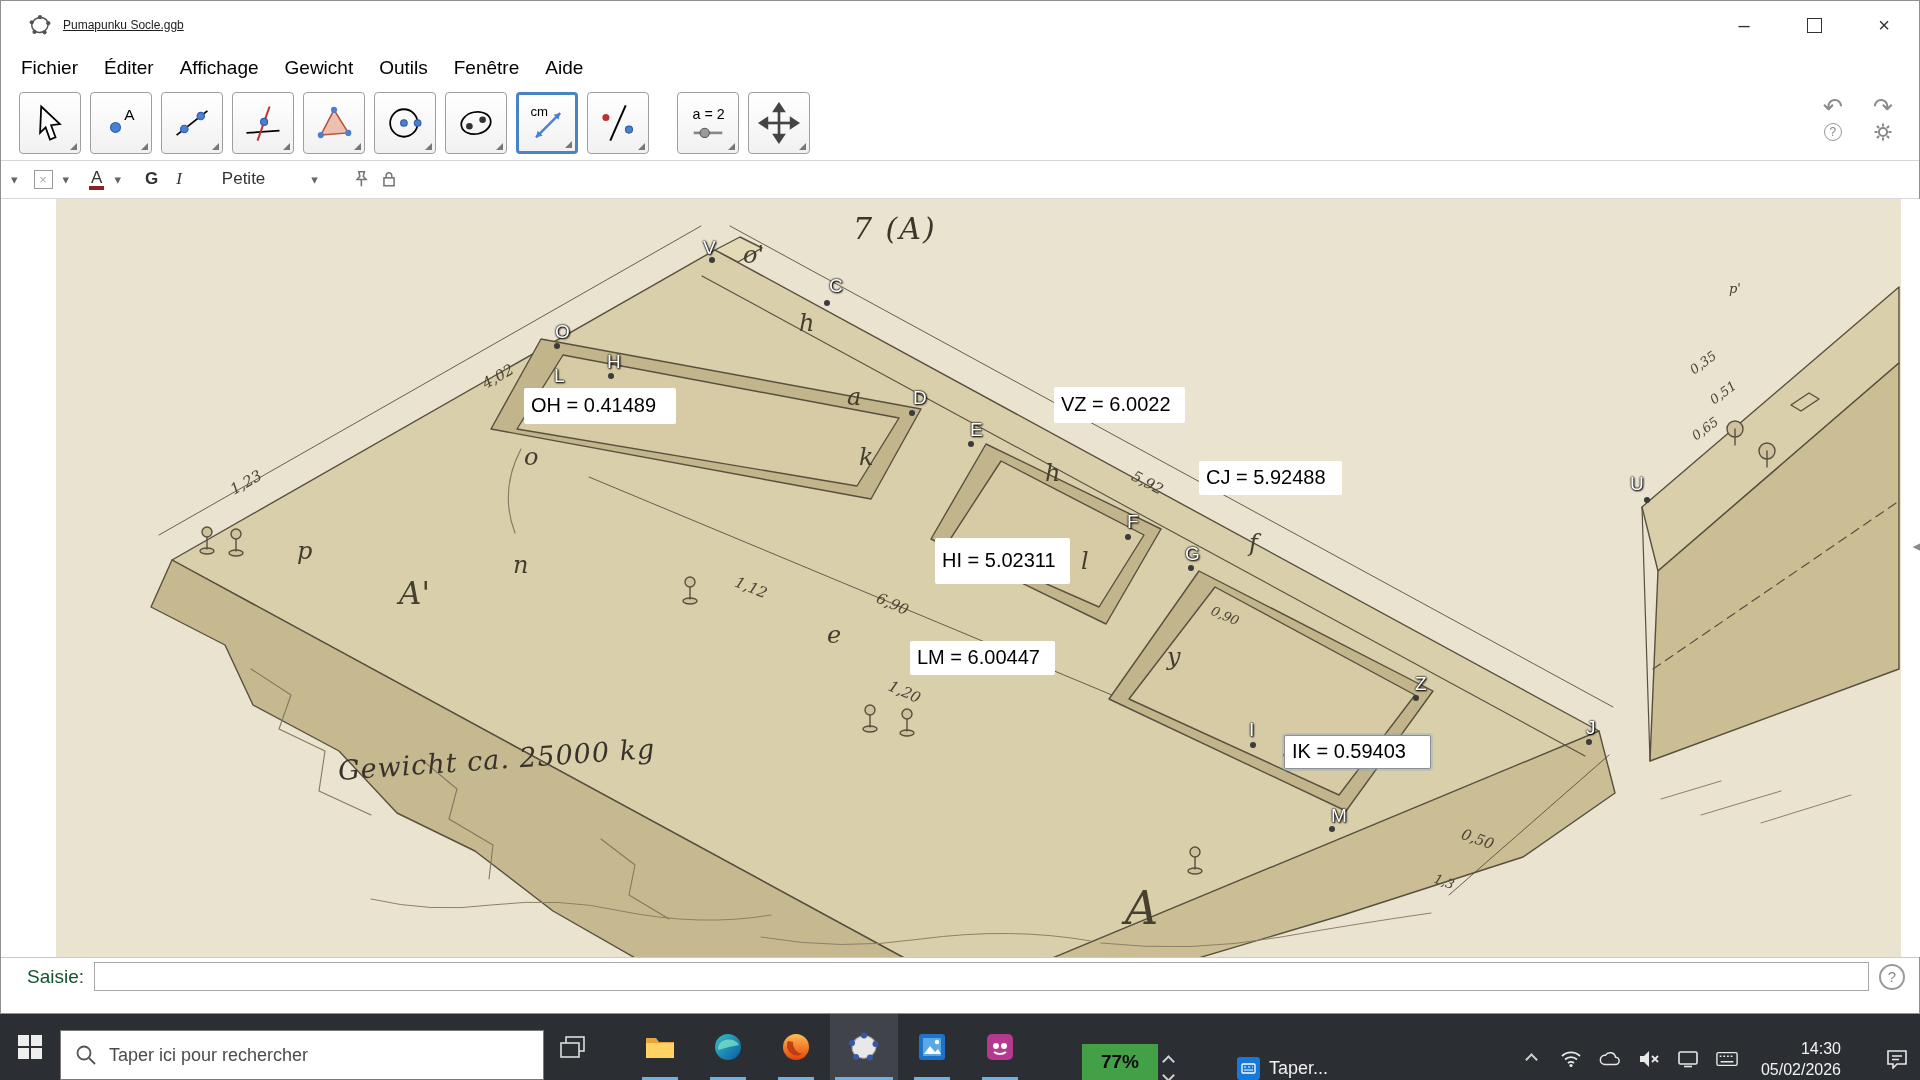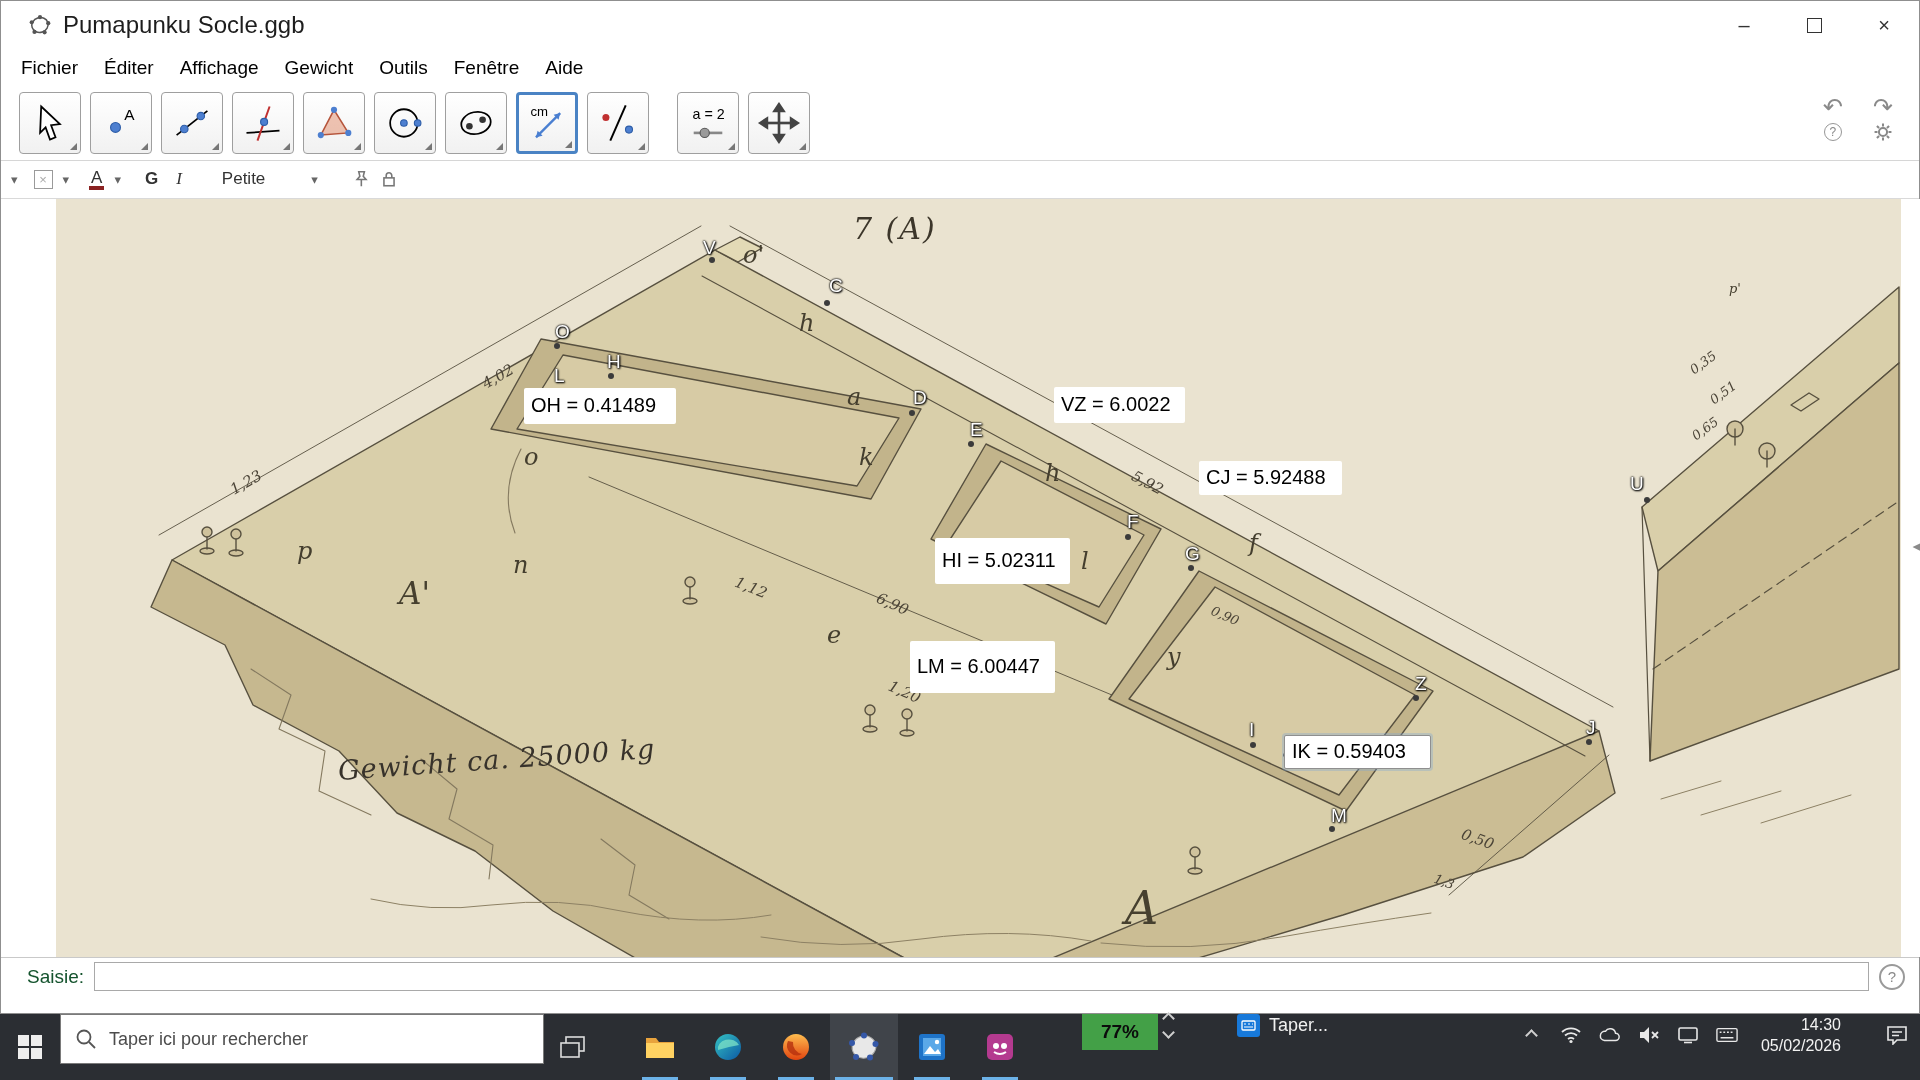--- a/index.html
+++ b/index.html
@@ -5,21 +5,21 @@
   * { box-sizing: border-box; margin: 0; padding: 0; }
   html,body { width:1920px; height:1080px; overflow:hidden; }
   body { font-family:"Liberation Sans", sans-serif; background:#555; }
   .screen { position:relative; width:1920px; height:1080px; background:#444; }
 
   
   .window { position:absolute; left:0; top:0; width:1920px; height:1014px;
             background:#fff; border:1px solid #8f8f8f; display:flex; flex-direction:column; }
   .titlebar { height:48px; display:flex; align-items:center; padding-left:28px; position:relative; background:#fff; }
   .app-icon { width:22px; height:22px; margin-right:12px; }
-  .title-text { font-size:24px; color:#1d1d1d; }
+  .title-text { font-size:12px; color:#1d1d1d;text-decoration:underline; }
   .win-controls { position:absolute; right:0; top:0; height:48px; display:flex; }
   .win-btn { width:70px; height:48px; display:flex; align-items:center; justify-content:center;
              color:#333; font-size:20px; cursor:default; }
   .maxi-box { width:15px; height:15px; border:1.6px solid #333; }
 
   .menubar { height:38px; display:flex; align-items:center; gap:26px; padding-left:20px; font-size:19px; color:#000; }
   .menu-item { cursor:default; }
 
   .toolbar { height:74px; display:flex; align-items:center; padding-left:18px; gap:9px; position:relative;
              border-bottom:1px solid #d6d6d6; background:#fff; }
@@ -73,21 +73,21 @@
   .inputbar { height:38px; border-top:1px solid #c9c9c9; display:flex; align-items:center;
               padding:0 14px 0 26px; gap:10px; }
   .inputbar label { font-size:19px; color:#14532d; }
   .inputbar input { flex:1; height:29px; border:1px solid #a9a9a9; font-size:17px; padding:0 8px; outline:none; }
   .input-help { width:26px; height:26px; border:2px solid #9a9a9a; border-radius:50%; color:#8a8a8a;
                 font-size:15px; display:flex; align-items:center; justify-content:center; }
   .win-strip { height:18px; background:#fff; }
 
   
   .taskbar { position:absolute; left:0; top:1014px; width:1920px; height:66px;
-             background:#2b2e33; display:flex; align-items:flex-start; color:#eee; }
+             background:#2b2e33; display:flex; align-items:flex-end; color:#eee; }
   .tb-start { width:60px; height:66px; display:flex; align-items:center; justify-content:center; }
   .tb-search { width:484px; height:50px; background:#fff; border:1px solid #7a7a7a;
                display:flex; align-items:center; gap:12px; padding-left:14px; color:#4c4c4c; font-size:18px; }
   .tb-taskview { width:58px; height:66px; display:flex; align-items:center; justify-content:center; }
   .tb-slots { display:flex; margin-left:24px; }
   .slot { width:68px; height:66px; display:flex; align-items:center; justify-content:center; position:relative; }
   .slot.running::after { content:""; position:absolute; bottom:0; left:16px; right:16px; height:3px; background:#6cb2e8; }
   .slot.active { background:#40444a; }
   .slot.active::after { left:5px; right:5px; }
   .tb-zoom { margin-left:48px; width:76px; height:36px; background:#43a047; color:#0c0c0c;
@@ -380,21 +380,21 @@
           <div class="pt" style="left: 1184px; top: 344px;">G</div>
           <div class="pt" style="left: 1629px; top: 274px;">U</div>
           <div class="pt" style="left: 1414px; top: 474px;">Z</div>
           <div class="pt" style="left: 1248px; top: 520px;">I</div>
           <div class="pt" style="left: 1585px; top: 518px;">J</div>
           <div class="pt" style="left: 1330px; top: 606px;">M</div>
           <div class="meas" style="left: 523px; top: 189px; width: 152px; height: 36px;">OH = 0.41489</div>
           <div class="meas" style="left: 1053px; top: 188px; width: 131px; height: 36px;">VZ = 6.0022</div>
           <div class="meas" style="left: 1198px; top: 262px; width: 143px; height: 34px;">CJ = 5.92488</div>
           <div class="meas" style="left: 934px; top: 339px; width: 135px; height: 46px; text-align: right;">HI = 5.02311</div>
-          <div class="meas" style="left: 909px; top: 442px; width: 145px; height: 52px;">LM = 6.00447</div>
+          <div class="meas" style="left: 909px; top: 442px; width: 145px; height: 34px;">LM = 6.00447</div>
           <div class="meas sel" style="left: 1283px; top: 536px; width: 147px; height: 34px;">IK = 0.59403</div>
         </div>
       <div class="collapse-arrow">◂</div>
     </div>
 
     <div class="inputbar">
       <label>Saisie:</label>
       <input type="text" value="" placeholder="" style="">
       <div class="input-help">?</div>
     </div>

